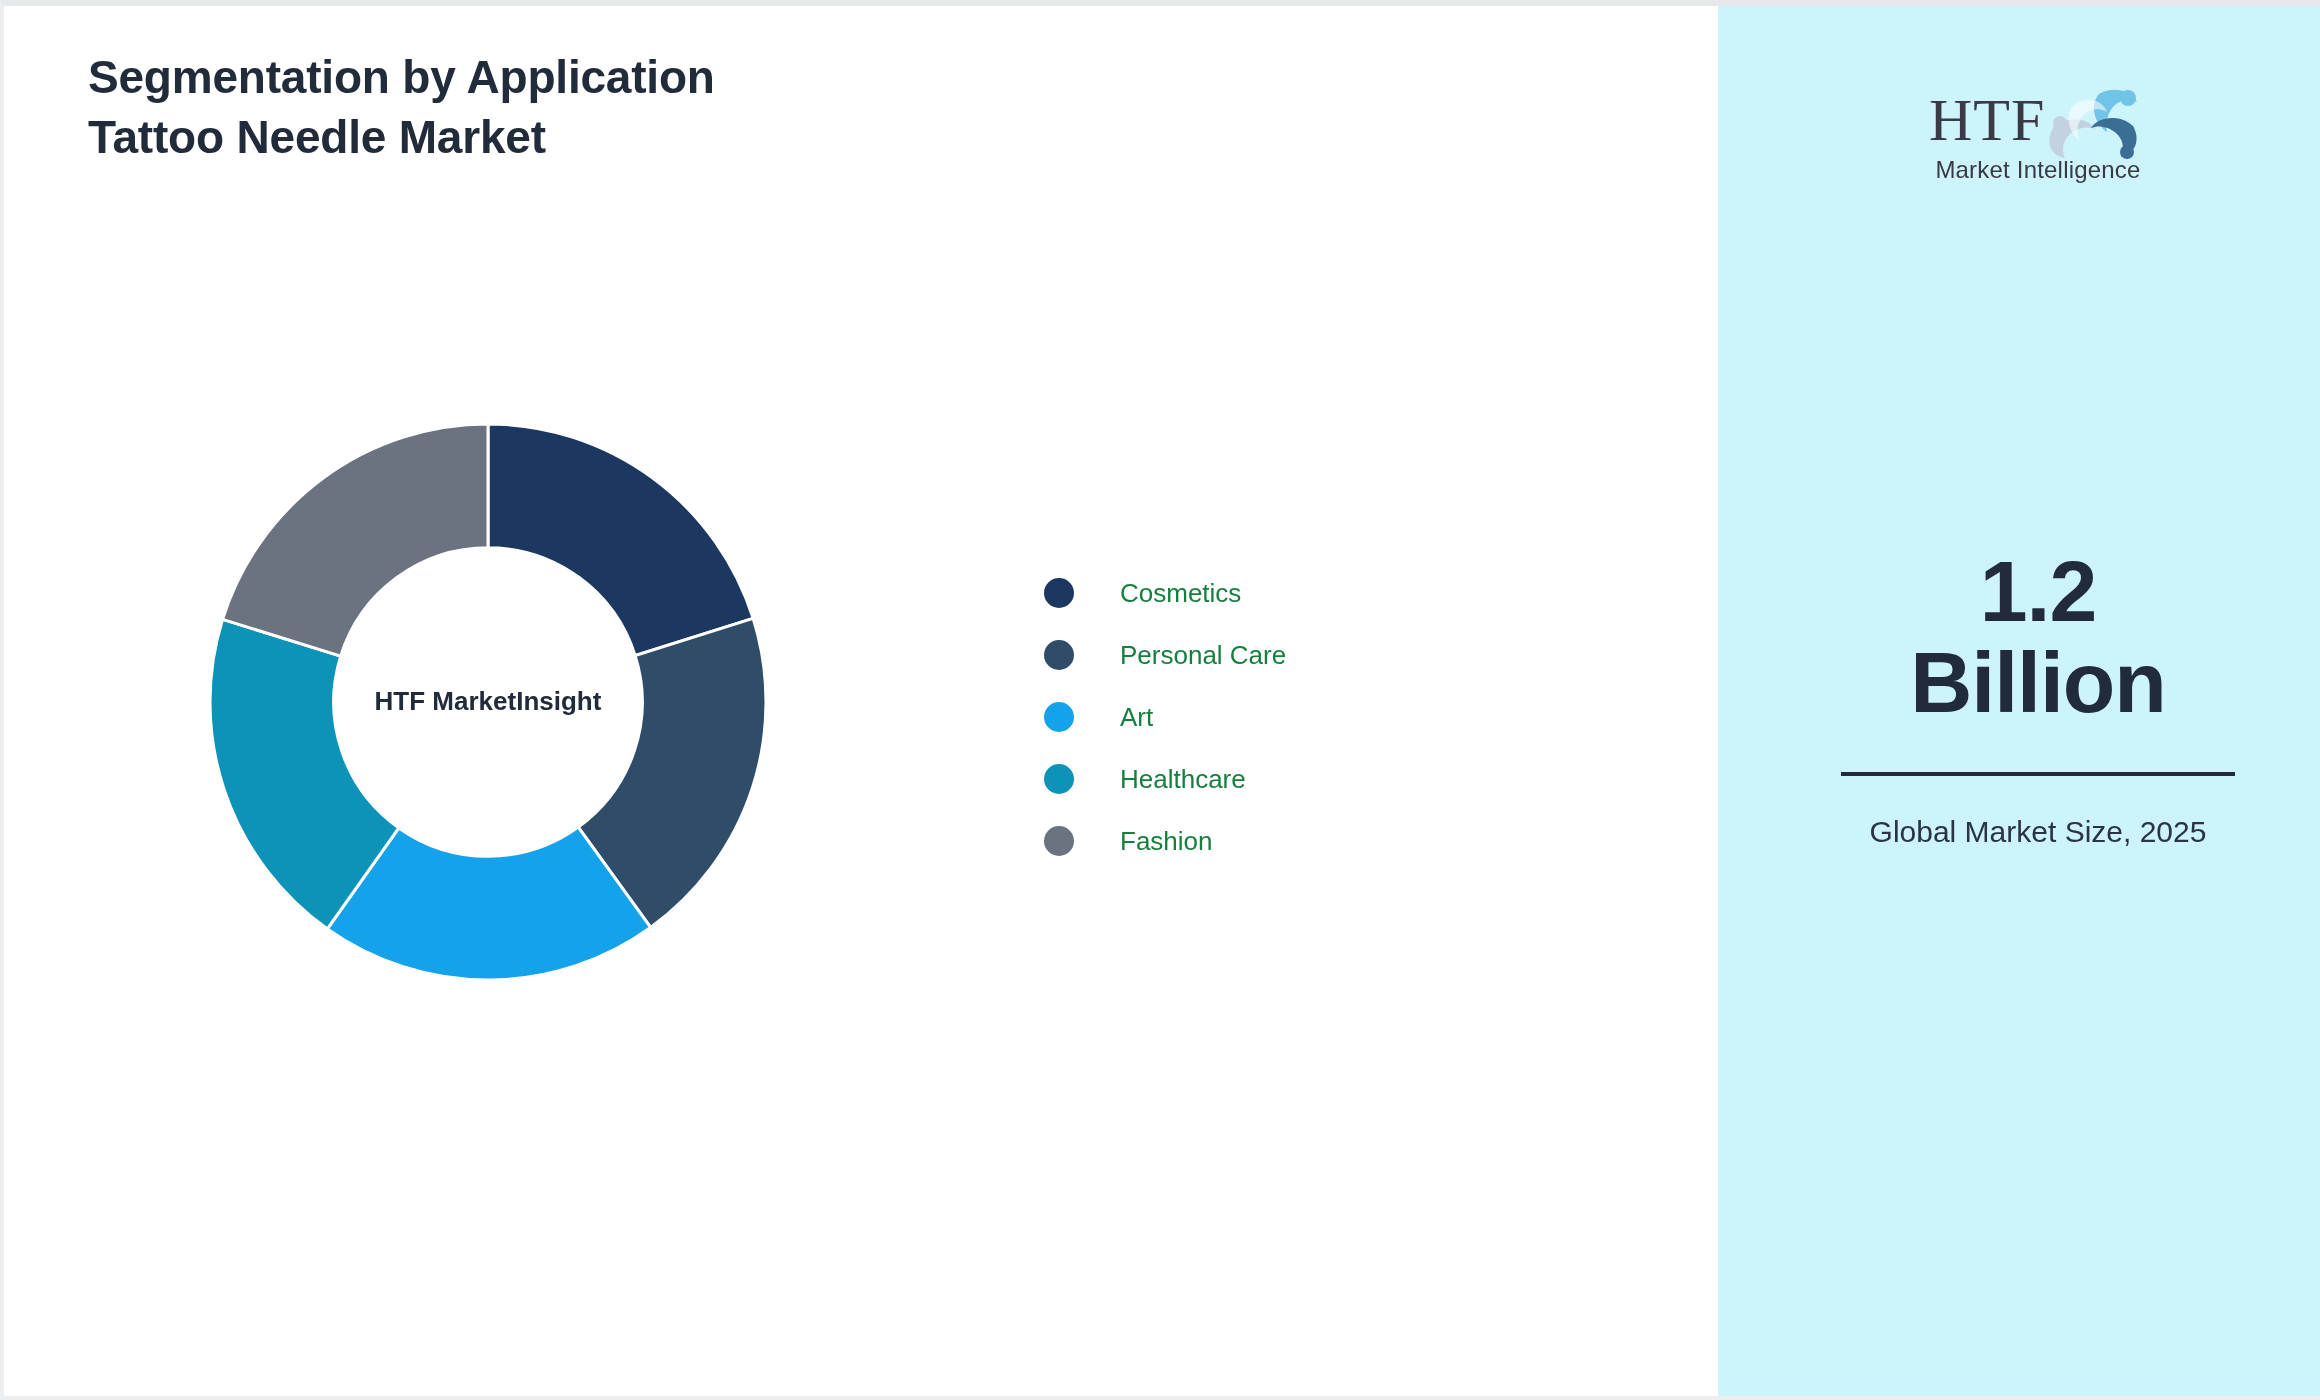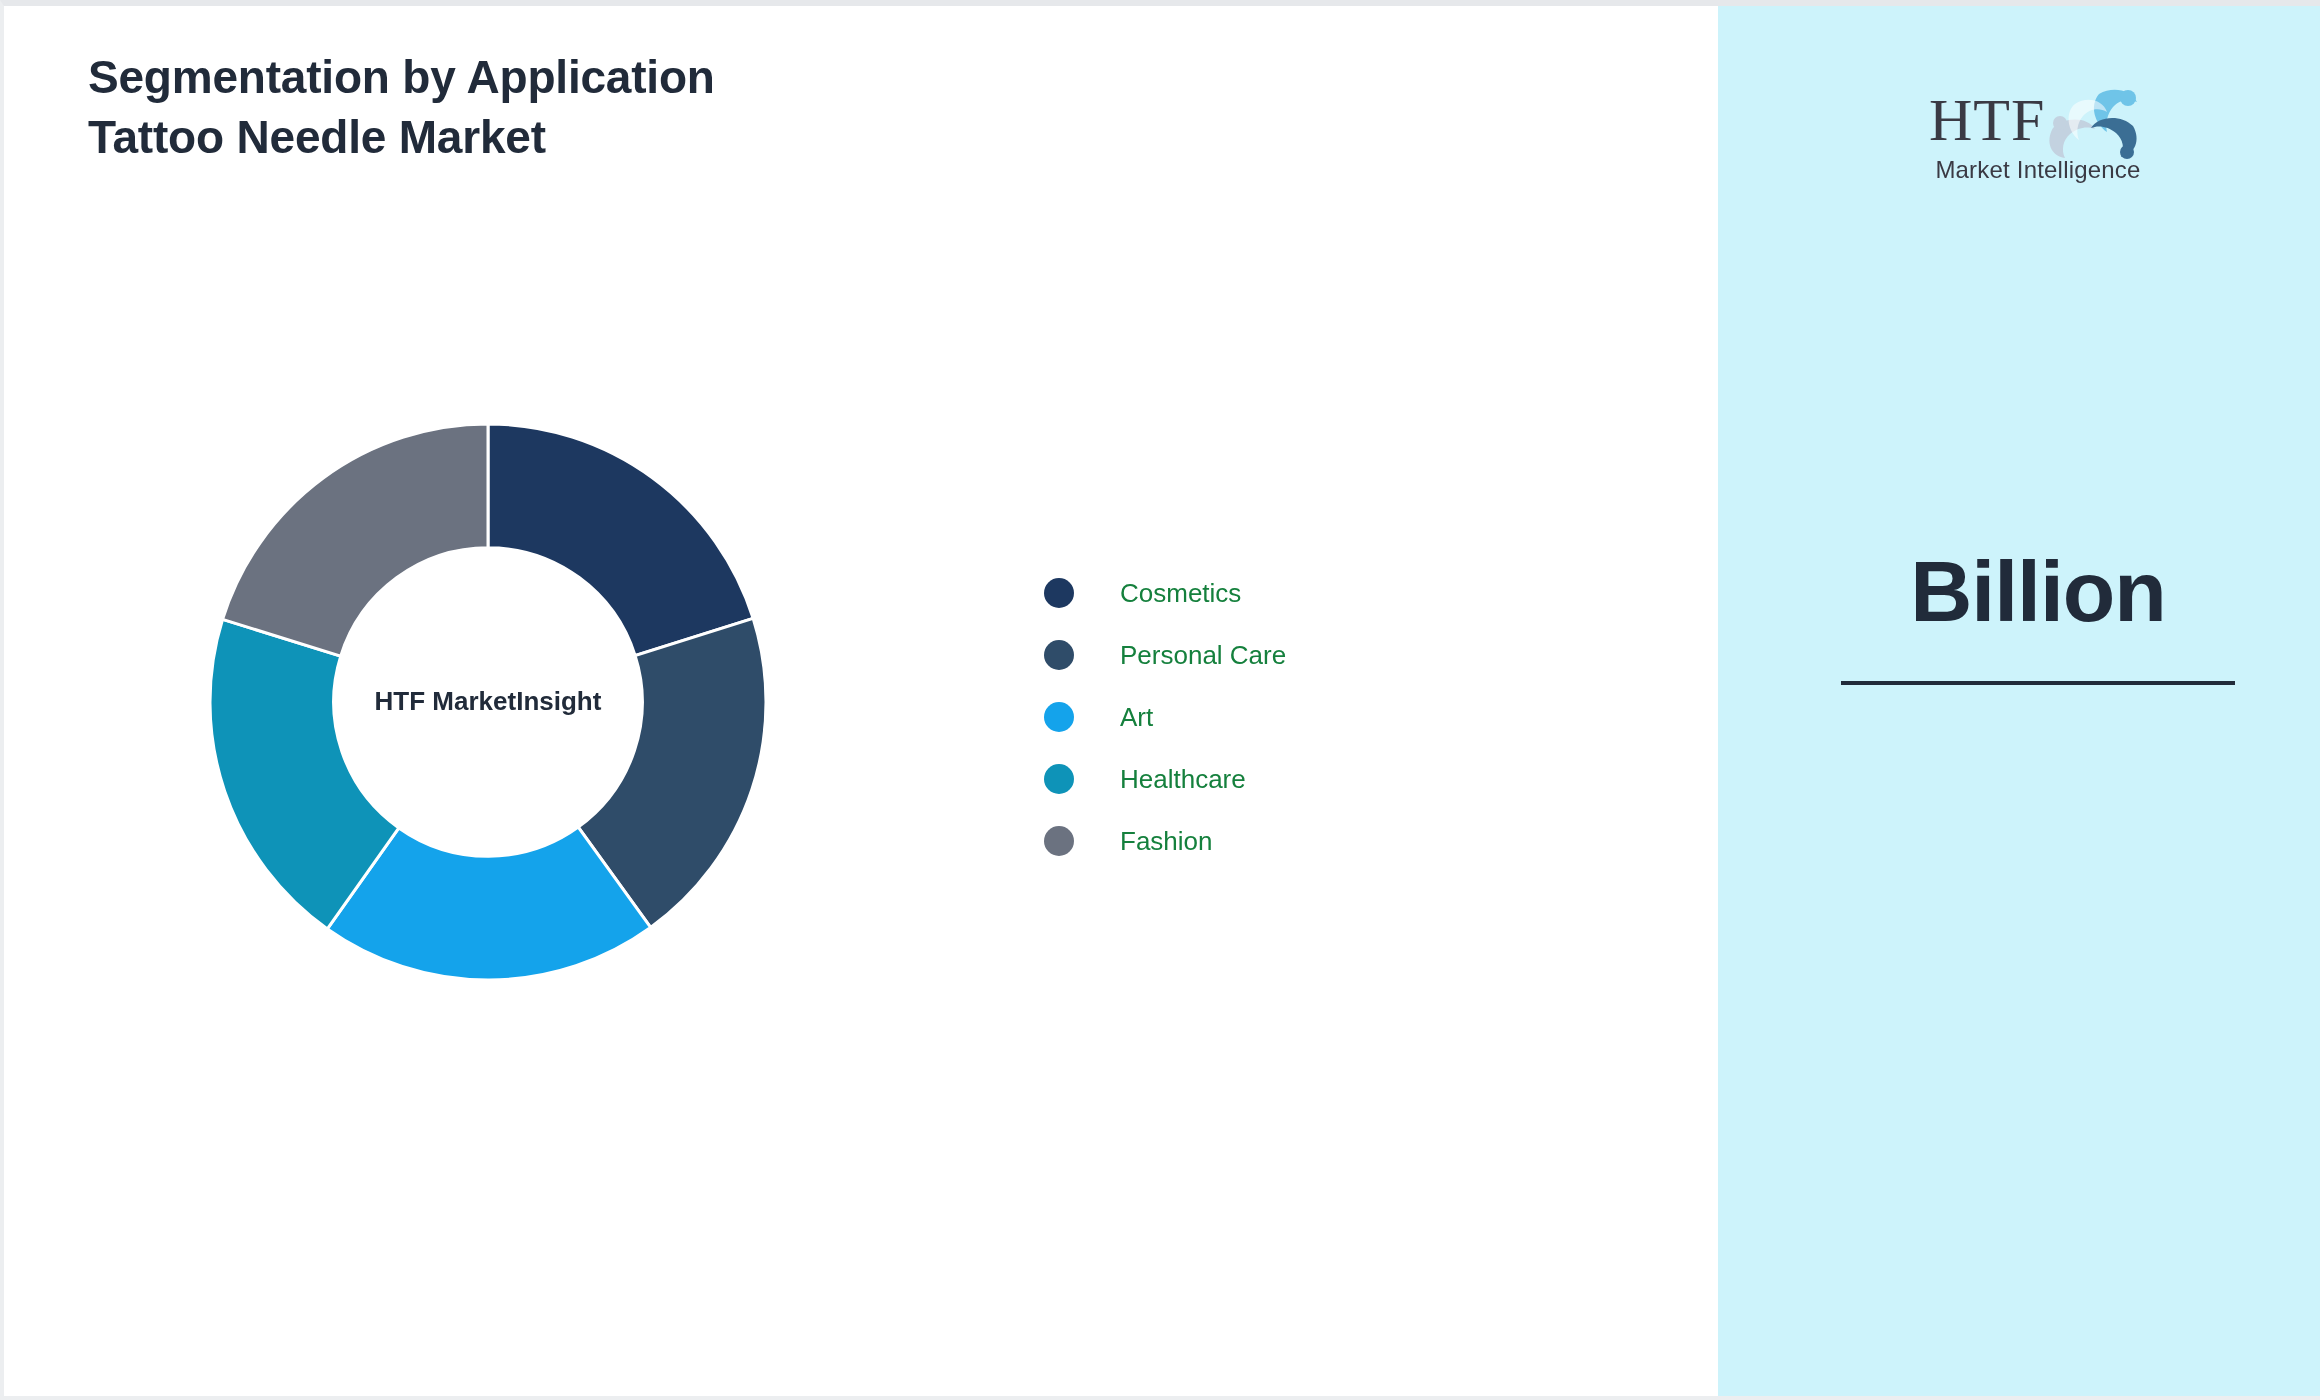--- a/index.html
+++ b/index.html
@@ -245,18 +245,23 @@
           <path d="M98 42 C106 56, 100 70, 86 73 C90 65, 88 55, 81 49 C73 42, 63 41, 56 44 C63 32, 86 30, 98 42 Z" fill="#3b6e94"></path>
           <circle cx="92" cy="68" r="7" fill="#3b6e94"></circle>
           <path d="M40 20 C52 12, 68 16, 72 28 C64 23, 54 25, 48 32 C42 39, 41 49, 44 56 C32 47, 30 28, 40 20 Z" fill="#ffffff" opacity="0.55"></path>
         </svg>
       </div>
       <div class="logo-sub">Market Intelligence</div>
     </div>
 
     <div class="stat-block">
       <div class="stat-value">
+        <span class="vline">1.2</span>
         <span class="vline">Billion</span>
       </div>
       <div class="stat-divider"></div>
+      <div class="stat-caption">
+        <span>Global Market Size,</span>
+        <span>2025</span>
+      </div>
     </div>
   </div>
 </div>
 
 </body></html>

